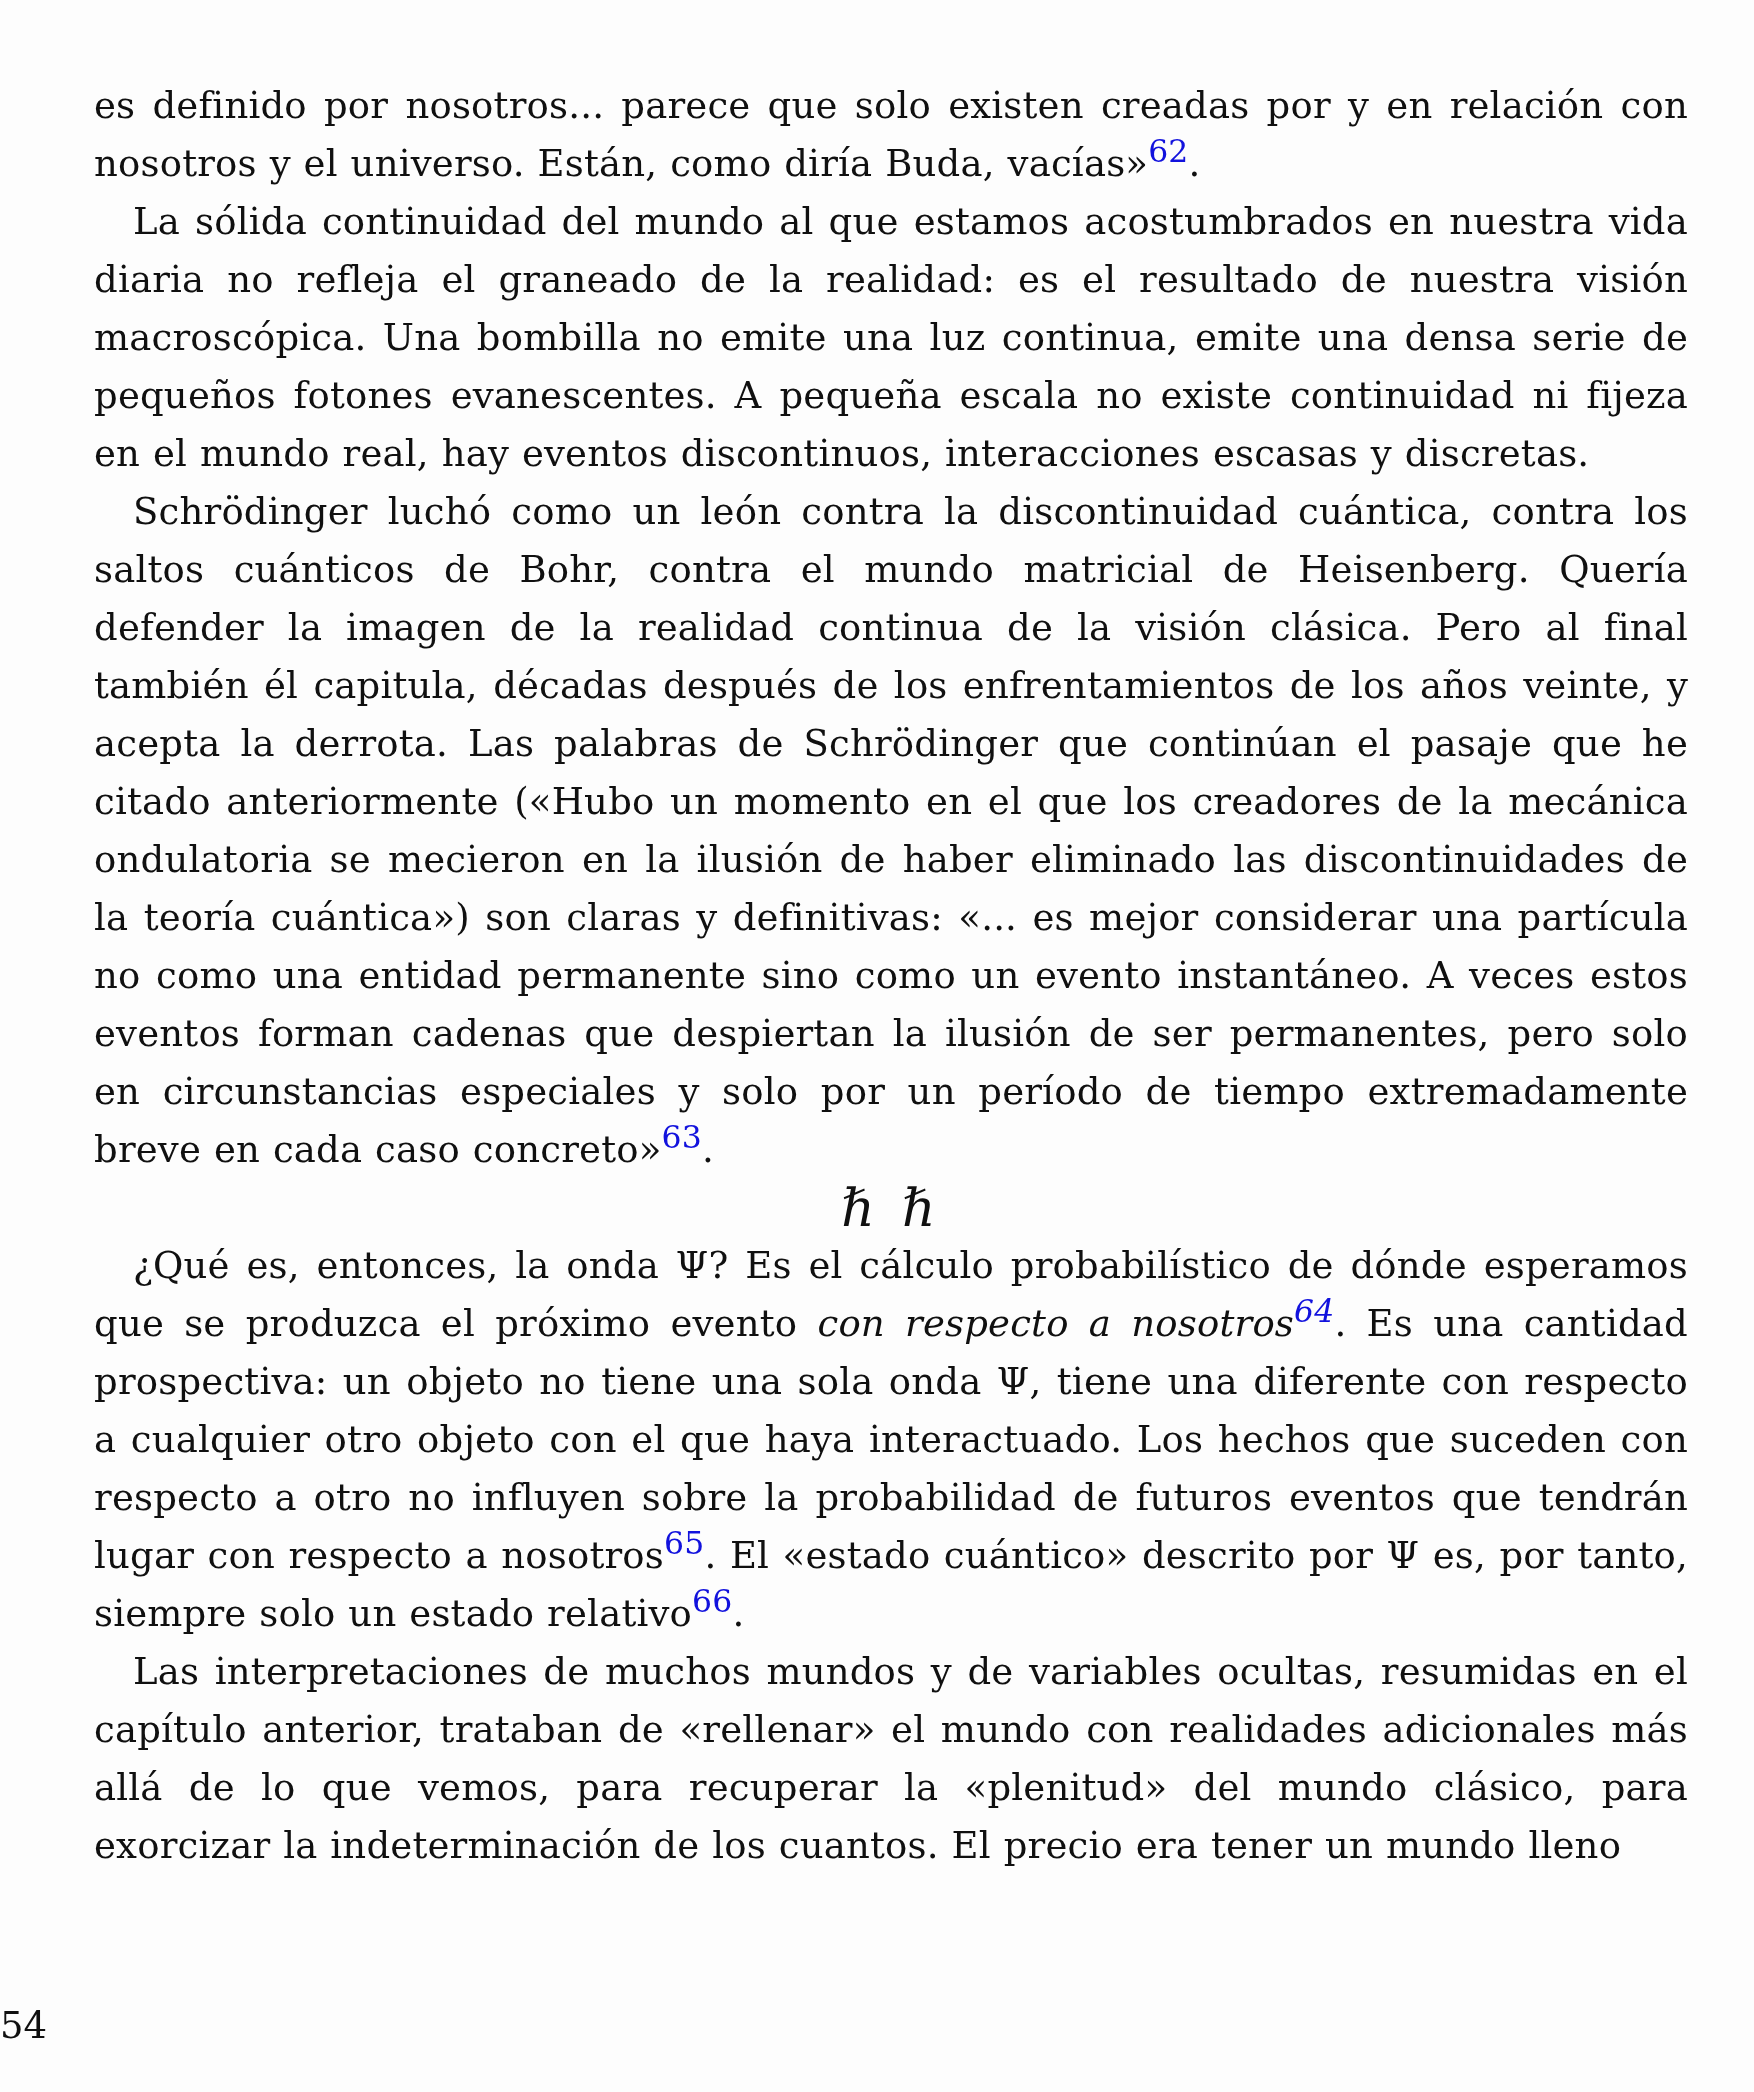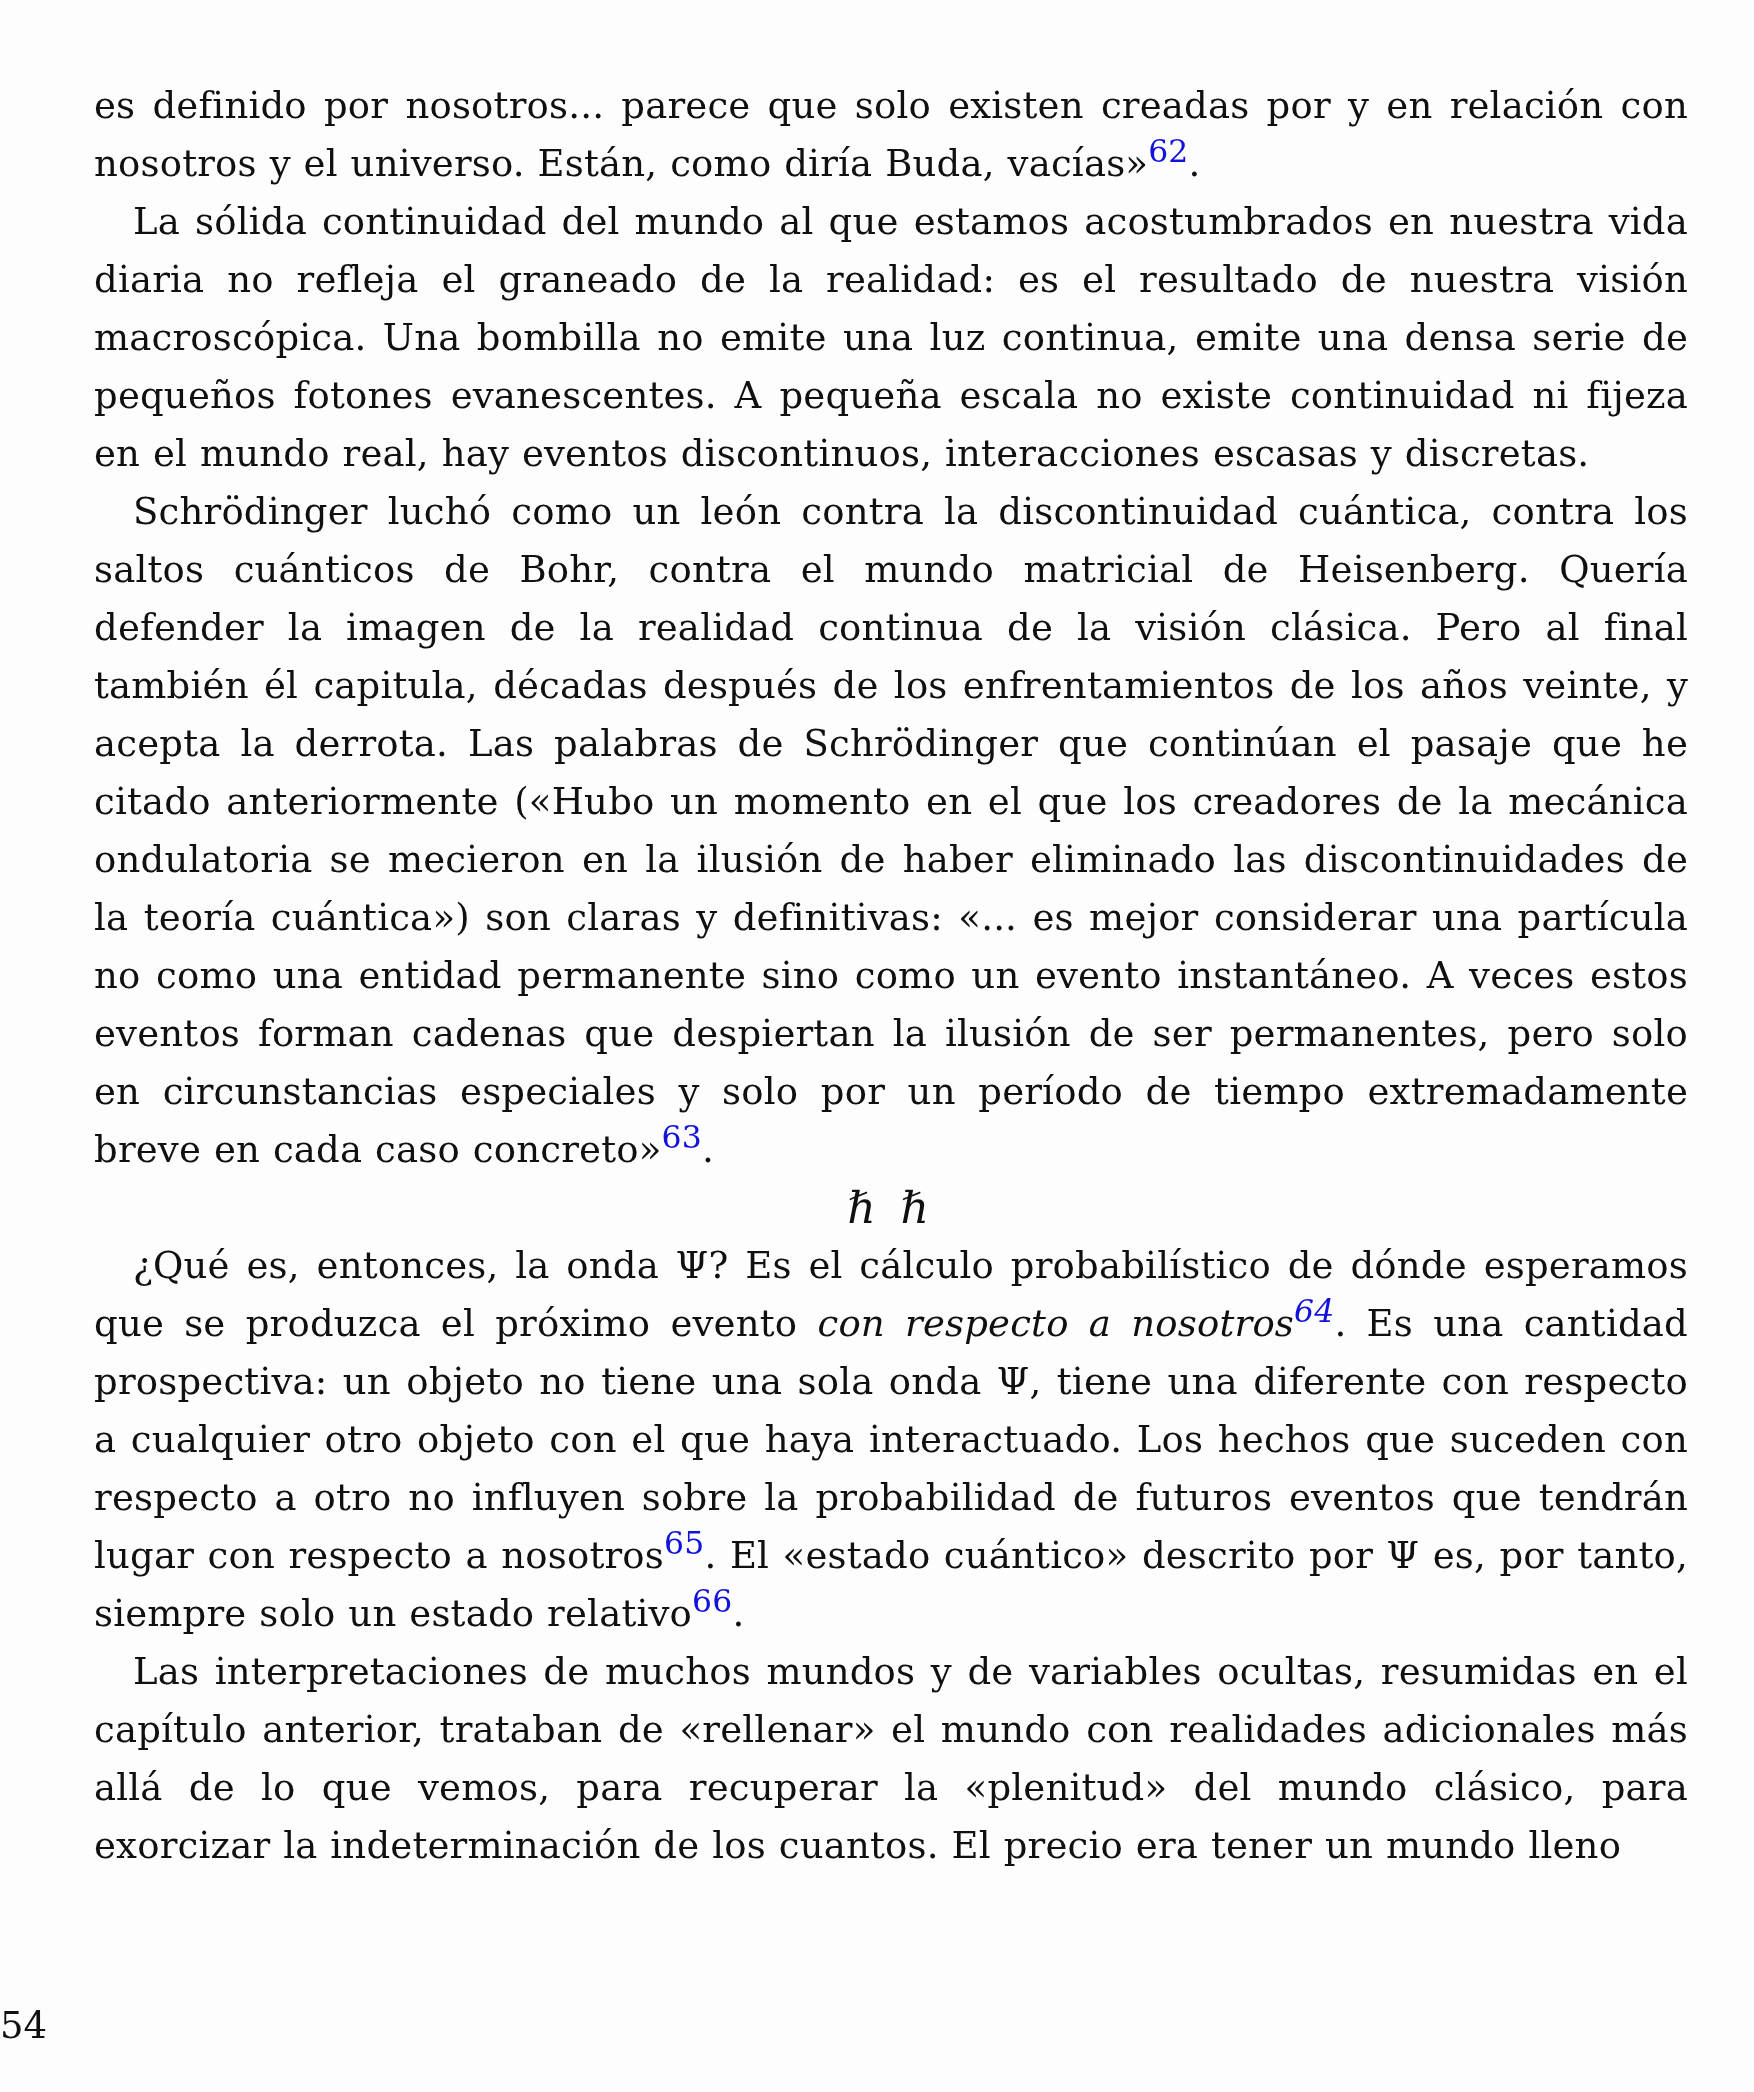--- a/index.html
+++ b/index.html
@@ -36,21 +36,21 @@
     font-size:0.85em;
     line-height:0;
     vertical-align:0.45em;
     text-decoration:none;
     cursor:pointer;
   }
   .fnref.italic{font-style:italic;}
   em.inline-italic{}
   .separator{
     margin:0;
-    font-size:44px;
+    font-size:52px;
     line-height:58px;
     text-align:center;
     font-style:italic;
     text-indent:0;
     letter-spacing:5.4px;
   }
   .page-number{
     position:absolute;
     left:0;right:0;
     top:2004px;

